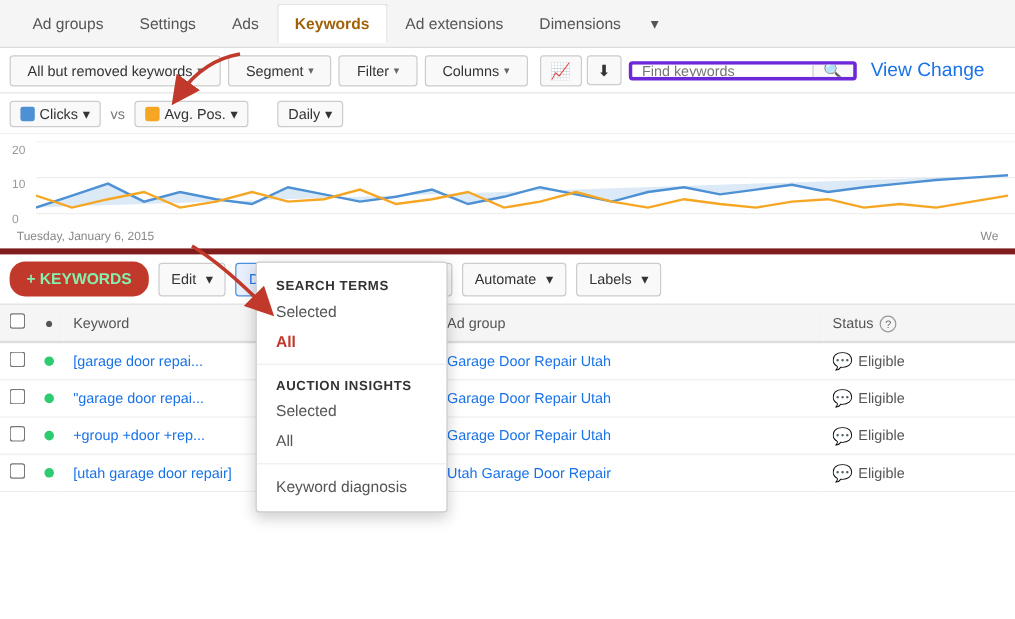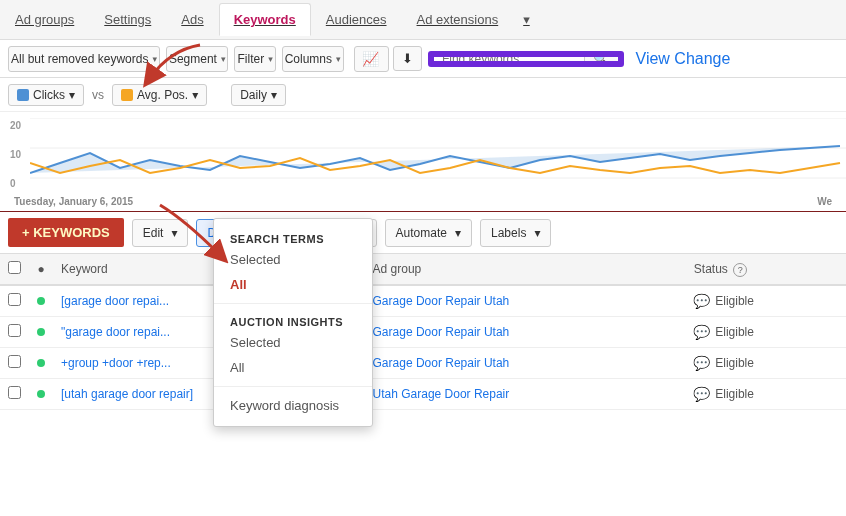--- a/index.html
+++ b/index.html
@@ -1,50 +1,50 @@
 <!DOCTYPE html>
 <html><head>
   <meta charset="utf-8">
   <style>
     * { box-sizing: border-box; margin: 0; padding: 0; }
     body { font-family: Arial, sans-serif; font-size: 13px; background: #fff; color: #333; width: 846px; height: 516px; overflow: hidden; }
 
     
-    .top-tabs { display: flex; align-items: center; border-bottom: 1px solid #ddd; padding: 0 0; background: #f5f5f5; height: 40px; text-decoration: underline; }
+    .top-tabs { display: flex; align-items: center; border-bottom: 1px solid #ddd; padding: 0 12px; background: #f5f5f5; height: 40px; }
     .tab { padding: 8px 14px; cursor: pointer; border: 1px solid transparent; border-radius: 3px 3px 0 0; font-size: 13px; color: #555; background: transparent; }
-    .tab.active { background: #fff; border-color: #ddd; border-bottom-color: #fff; color: #be185d; font-weight: bold; }
+    .tab.active { background: #fff; border-color: #ddd; border-bottom-color: #fff; color: #a16207; font-weight: bold; }
     .tab-more { padding: 8px 10px; cursor: pointer; color: #555; }
 
     
     .toolbar { display: flex; align-items: center; padding: 6px 8px; border-bottom: 1px solid #ddd; gap: 6px; background: #fff; height: 38px; }
-    .toolbar-btn { display: flex; align-items: center; gap: 4px; padding: 5px 2px; border: 1px solid #ccc; border-radius: 3px; background: #f9f9f9; cursor: pointer; font-size: 12px; color: #333; }
+    .toolbar-btn { display: flex; align-items: center; gap: 4px; padding: 5px 14px; border: 1px solid #ccc; border-radius: 3px; background: #f9f9f9; cursor: pointer; font-size: 12px; color: #333; }
     .toolbar-btn .caret { font-size: 9px; color: #666; }
-    .search-box { display: flex; align-items: center; border: 6px solid #6d28d9; border-radius: 3px; overflow: hidden; height: 16px; }
+    .search-box { display: flex; align-items: center; border: 3px solid #6d28d9; border-radius: 3px; overflow: hidden; height: 16px; }
     .search-box input { border: none; outline: none; padding: 4px 8px; font-size: 12px; width: 150px; color: #999; }
     .search-box button { background: #f9f9f9; border: none; border-left: 1px solid #ccc; padding: 4px 8px; cursor: pointer; }
     .view-change { color: #1a73e8; font-size: 16px; cursor: pointer; white-space: nowrap; margin-left: 6px; }
 
     
     .chart-toolbar { display: flex; align-items: center; padding: 5px 8px; gap: 8px; border-bottom: 1px solid #eee; background: #fff; height: 34px; }
     .metric-btn { display: flex; align-items: center; gap: 4px; padding: 3px 8px; border: 1px solid #ccc; border-radius: 3px; background: #f9f9f9; cursor: pointer; font-size: 12px; }
     .metric-btn .color-swatch { width: 12px; height: 12px; border-radius: 2px; }
     .swatch-blue { background: #4e90d4; }
     .swatch-orange { background: #f5a623; }
     .vs-label { font-size: 12px; color: #777; }
     .period-btn { display: flex; align-items: center; gap: 4px; padding: 3px 8px; border: 1px solid #ccc; border-radius: 3px; background: #f9f9f9; cursor: pointer; font-size: 12px; }
 
     
-    .chart-area { background: #fff; border-bottom: 1px solid #7f1d1d; position: relative; height: 100px; padding: 4px 8px 0; font-weight: bold; }
+    .chart-area { background: #fff; border-bottom: 5px solid #7f1d1d; position: relative; height: 100px; padding: 4px 8px 0; }
     .chart-y-labels { position: absolute; left: 10px; top: 8px; display: flex; flex-direction: column; gap: 18px; font-size: 10px; color: #999; }
     .chart-date { position: absolute; bottom: 4px; left: 14px; font-size: 10px; color: #888; }
     .chart-date-right { position: absolute; bottom: 4px; right: 14px; font-size: 10px; color: #888; margin-left: 44px; }
 
     
     .action-bar { display: flex; align-items: center; padding: 8px; gap: 8px; border-bottom: 1px solid #ddd; background: #fff; height: 42px; }
-    .add-keywords-btn { background: #c0392b; color: #fef9c3; border: none; border-radius: 2px; padding: 7px 14px; font-size: 13px; font-weight: bold; cursor: pointer; display: flex; align-items: center; gap: 4px; }
+    .add-keywords-btn { background: #c0392b; color: #86efac; border: none; border-radius: 13px; padding: 7px 14px; font-size: 13px; font-weight: bold; cursor: pointer; display: flex; align-items: center; gap: 4px; }
     .action-btn { display: flex; align-items: center; gap: 8px; padding: 6px 10px; border: 1px solid #ccc; border-radius: 3px; background: #f9f9f9; cursor: pointer; font-size: 12px; color: #333; }
     .action-btn.active { background: #e8f0fe; border-color: #4a90e2; color: #1a73e8; }
 
     
     .dropdown-popup { position: absolute; top: 218px; left: 213px; background: #fff; border: 1px solid #ccc; border-radius: 3px; box-shadow: 0 4px 12px rgba(0,0,0,0.2); z-index: 100; min-width: 160px; padding: 8px 0; }
     .dropdown-section-title { font-size: 11px; font-weight: bold; color: #333; padding: 6px 16px 2px; letter-spacing: 0.5px; }
     .dropdown-item { padding: 5px 16px; font-size: 13px; color: #555; cursor: pointer; }
     .dropdown-item.highlighted { color: #c0392b; font-weight: bold; }
     .dropdown-divider { height: 1px; background: #eee; margin: 6px 0; }
 
@@ -68,22 +68,22 @@
 </head>
 <body>
 
 <div class="main-container">
 
   <div class="top-tabs">
     <div class="tab">Ad groups</div>
     <div class="tab">Settings</div>
     <div class="tab">Ads</div>
     <div class="tab active">Keywords</div>
-    <div class="tab">Audiences</div>
     <div class="tab">Ad extensions</div>
+    <div class="tab">Dimensions</div>
     <div class="tab-more">▾</div>
   </div>
 
   <div class="toolbar">
     <div class="toolbar-btn">
       <span>All but removed keywords</span>
       <span class="caret">▾</span>
     </div>
     <div class="toolbar-btn">
       <span>Segment</span>

